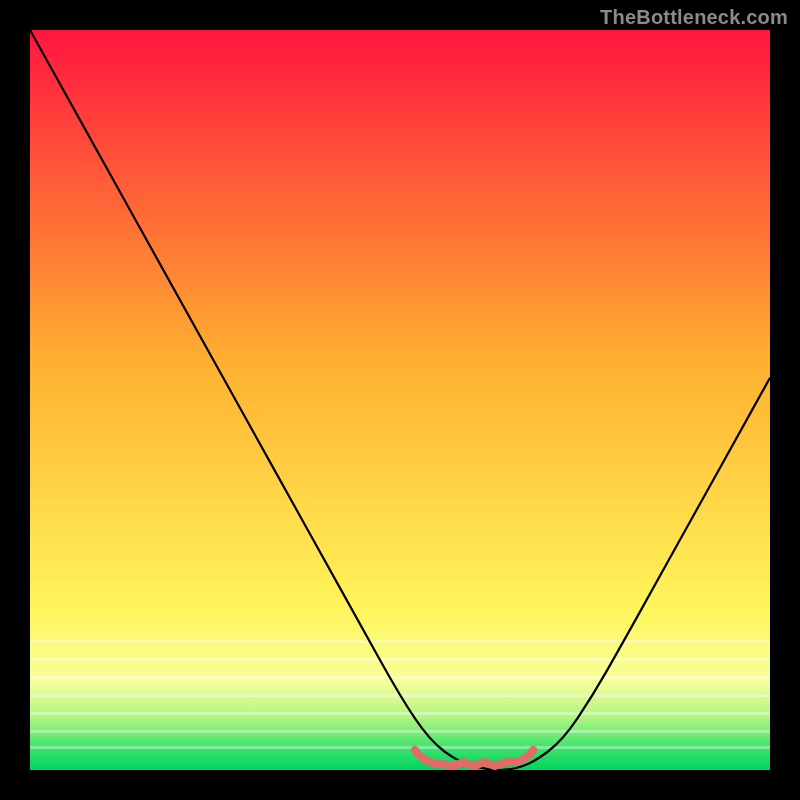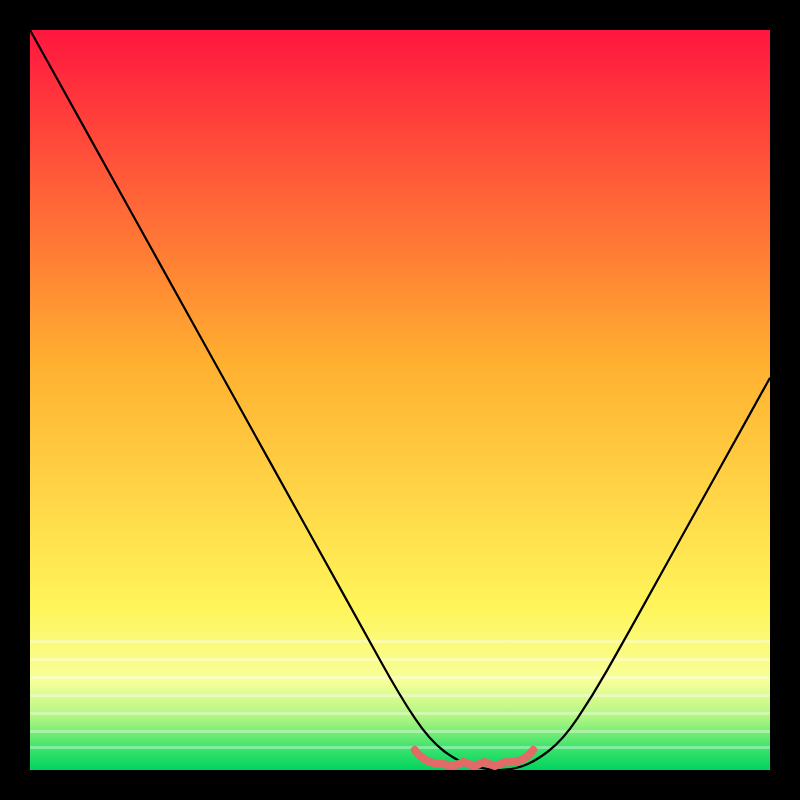--- a/index.html
+++ b/index.html
@@ -66,13 +66,14 @@
         <rect x="0" y="700" width="740" height="3" fill="#ffffff"></rect>
         <rect x="0" y="716" width="740" height="3" fill="#ffffff"></rect>
       </g>
 
       <path id="curve-path" d="M 0.0 0.0 Q 0.0 0.0 18.5 33.3 Q 37.0 66.6 55.5 99.9 Q 74.0 133.2 92.5 166.5 Q 111.0 199.8 129.5 233.1 Q 148.0 266.4 166.5 299.7 Q 185.0 333.0 203.5 366.3 Q 222.0 399.6 240.5 432.9 Q 259.0 466.2 277.5 499.5 Q 296.0 532.8 314.5 566.1 Q 333.0 599.4 351.5 632.7 Q 370.0 666.0 384.8 688.2 Q 399.6 710.4 414.4 721.5 Q 429.2 732.6 444.0 736.3 Q 458.8 740.0 469.9 740.0 Q 481.0 740.0 492.1 736.3 Q 503.2 732.6 518.0 721.5 Q 532.8 710.4 547.6 688.2 Q 562.4 666.0 577.2 640.1 Q 592.0 614.2 610.5 580.9 Q 629.0 547.6 647.5 514.3 Q 666.0 481.0 684.5 447.7 Q 703.0 414.4 721.5 381.1 T 740.0 347.8" fill="none" stroke="#000000" stroke-width="2.2"></path>
 
       <path id="accent-path" d="M 384.8 720.0 Q 394.8 734.0 412.8 734.0 L 423.2 736.0 L 433.6 732.0 L 444.0 736.0 L 454.4 732.0 L 464.8 736.0 L 475.2 732.0 Q 493.2 734.0 503.2 720.0" fill="none" stroke="#e26a67" stroke-width="8" stroke-linecap="round"></path>
     </svg>
   </div>
 
+  <div class="watermark">TheBottleneck.com</div>
 </div>
 
 </body></html>

